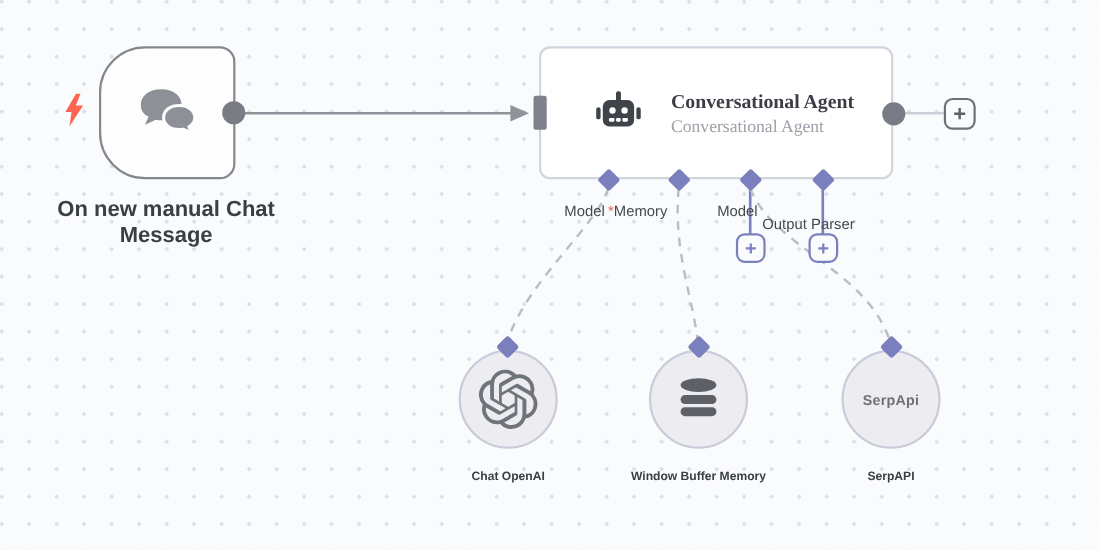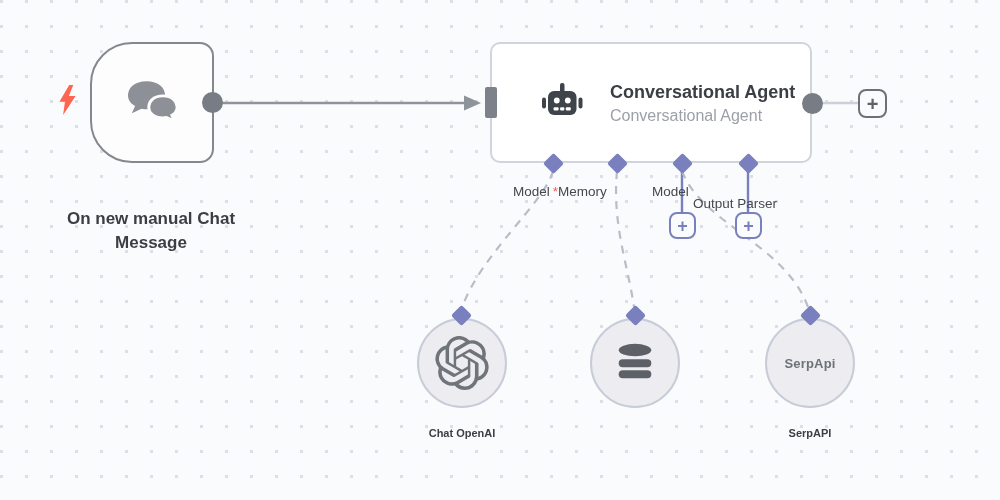--- a/index.html
+++ b/index.html
@@ -29,21 +29,21 @@
 
   
   .agent-node{
     left:490px;top:42px;width:322px;height:121px;
     border:2px solid #d0d4dc;border-radius:10px;
     background:#ffffff;
     display:flex;align-items:center;
     cursor:pointer;
   }
   .agent-icon{margin-left:44px;flex:0 0 auto;}
-  .agent-text{margin-left:22px;width:200px;}
+  .agent-text{margin-left:22px;width:200px;font-family:Liberation Serif, serif;}
   .agent-title{font-size:18px;font-weight:bold;color:#3b3e45;line-height:24px;}
   .agent-subtitle{font-size:16px;color:#9da0a8;line-height:21px;margin-top:1px;}
 
   .input-bar{position:absolute;left:485px;top:87px;width:12px;height:31px;
     background:#7d8189;border-radius:2px;z-index:3;}
 
   .out-circle{width:21px;height:21px;border-radius:50%;background:#787c84;z-index:3;position:absolute;cursor:pointer;}
   .trigger-out{left:202px;top:92px;}
   .agent-out{left:802px;top:93px;}
 
@@ -57,21 +57,21 @@
   .plus-purple{width:27px;height:27px;border:2px solid #7a80bd;color:#7a80bd;font-size:18px;}
   .plus-tool{left:669px;top:212px;}
   .plus-parser{left:735px;top:212px;}
 
   .diamond{
     position:absolute;width:15px;height:15px;background:#7a80bd;border-radius:2.5px;
     transform:rotate(45deg);z-index:4;cursor:pointer;
   }
 
   .label{z-index:2;text-align:center;color:#3b3e44;font-weight:bold;}
-  .trigger-label{left:51px;top:178px;width:200px;font-size:17px;line-height:24px;margin-top:29px;}
+  .trigger-label{left:51px;top:178px;width:200px;font-size:20px;line-height:24px;}
   .subnode-label{top:421px;font-size:11px;line-height:25px;}
   .lbl-openai{left:362px;width:200px;}
   .lbl-memory{left:560px;width:150px;}
   .lbl-serp{left:750px;width:120px;}
 
   .port-label{position:absolute;z-index:2;top:184px;text-align:left;font-size:13.5px;color:#45484e;font-weight:normal;}
   .port-model{left:513px;width:80px;}
   .port-memory{left:558px;width:80px;}
   .port-tool{left:652px;width:60px;}
   .port-parser{left:693px;width:110px;margin-top:12px;}
@@ -177,15 +177,16 @@
   </div>
   <div class="sub-circle circ-serp">
     <span class="serp-text">SerpApi</span>
   </div>
 
   <div class="diamond" style="left:453.5px;top:307.5px;"></div>
   <div class="diamond" style="left:627.5px;top:307.5px;"></div>
   <div class="diamond" style="left:802.5px;top:307.5px;"></div>
 
   <div class="label subnode-label lbl-openai">Chat OpenAI</div>
+  <div class="label subnode-label lbl-memory">Window Buffer Memory</div>
   <div class="label subnode-label lbl-serp">SerpAPI</div>
 
 </div>
 
 </body></html>

